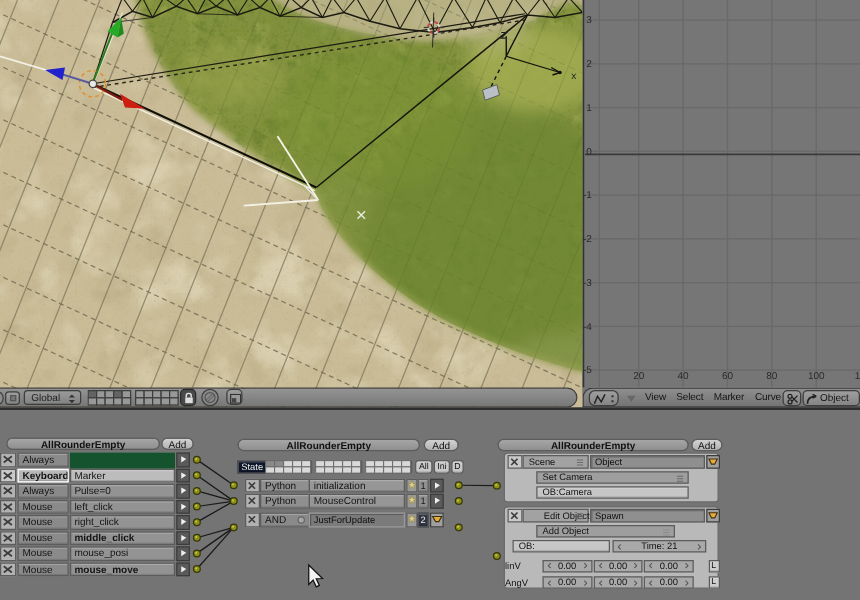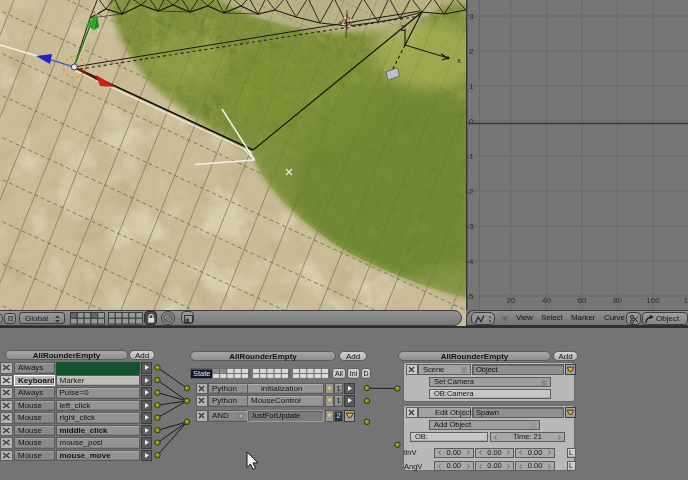--- a/index.html
+++ b/index.html
@@ -480,21 +480,21 @@
     </svg>
     <div style="position:absolute;left:332px;top:367.5px;width:14px;height:11.5px;background:#c9c9c9;border:1px solid #5c5c5c;box-shadow:inset 0 1px 0 rgba(255,255,255,0.22),inset 0 -1px 0 rgba(0,0,0,0.12);box-sizing:border-box;font-size:7px;color:#111;line-height:9.5px;text-align:center;font-weight:normal;border-radius:3px;white-space:nowrap;overflow:hidden">All</div>
     <div style="position:absolute;left:347px;top:367.5px;width:13px;height:11.5px;background:#c9c9c9;border:1px solid #5c5c5c;box-shadow:inset 0 1px 0 rgba(255,255,255,0.22),inset 0 -1px 0 rgba(0,0,0,0.12);box-sizing:border-box;font-size:7px;color:#111;line-height:9.5px;text-align:center;font-weight:normal;border-radius:3px;white-space:nowrap;overflow:hidden">Ini</div>
     <div style="position:absolute;left:361px;top:367.5px;width:10px;height:11.5px;background:#c9c9c9;border:1px solid #5c5c5c;box-shadow:inset 0 1px 0 rgba(255,255,255,0.22),inset 0 -1px 0 rgba(0,0,0,0.12);box-sizing:border-box;font-size:7px;color:#111;line-height:9.5px;text-align:center;font-weight:normal;border-radius:3px;white-space:nowrap;overflow:hidden">D</div>
     <div style="position:absolute;left:196px;top:382.5px;width:11.5px;height:11.5px;background:#b2b2b2;border:1px solid #5c5c5c;box-sizing:border-box">
       <svg width="9.5" height="9.5">
         <path d="M2,2 L7.0,7.0 M7.0,2 L2,7.0" stroke="#3c3c3c" stroke-width="1.4"></path>
       </svg>
     </div>
     <div style="position:absolute;left:208px;top:382.5px;width:39.5px;height:11.5px;background:#8f8f8f;border:1px solid #5c5c5c;box-shadow:inset 0 1px 0 rgba(255,255,255,0.22),inset 0 -1px 0 rgba(0,0,0,0.12);box-sizing:border-box;font-size:8px;color:#131313;line-height:9.5px;padding-left:3px;font-weight:normal;white-space:nowrap;overflow:hidden">Python</div>
-    <div style="position:absolute;left:247px;top:382.5px;width:77px;height:11.5px;background:#969696;border:1px solid #5c5c5c;box-shadow:inset 0 1px 0 rgba(255,255,255,0.22),inset 0 -1px 0 rgba(0,0,0,0.12);box-sizing:border-box;font-size:8px;color:#131313;line-height:9.5px;padding-left:13px;font-weight:normal;white-space:nowrap;overflow:hidden">initialization</div>
+    <div style="position:absolute;left:247px;top:382.5px;width:77px;height:11.5px;background:#969696;border:1px solid #5c5c5c;box-shadow:inset 0 1px 0 rgba(255,255,255,0.22),inset 0 -1px 0 rgba(0,0,0,0.12);box-sizing:border-box;font-size:8px;color:#131313;line-height:9.5px;padding-left:3px;font-weight:normal;white-space:nowrap;overflow:hidden">initialization</div>
     <div style="position:absolute;left:324.5px;top:382.5px;width:9px;height:11.5px;background:#9a9a9a;border:1px solid #5c5c5c;box-sizing:border-box">
       <svg width="7" height="9">
         <path d="M3.5,0.5 L4.4,2.8 L6.8,2.9 L4.9,4.4 L5.6,6.8 L3.5,5.4 L1.4,6.8 L2.1,4.4 L0.2,2.9 L2.6,2.8 Z" fill="#dccf92" stroke="#97873c" stroke-width="0.5"></path>
       </svg>
     </div>
     <div style="position:absolute;left:334px;top:382.5px;width:9px;height:11.5px;background:#8f8f8f;border:1px solid #5c5c5c;box-shadow:inset 0 1px 0 rgba(255,255,255,0.22),inset 0 -1px 0 rgba(0,0,0,0.12);box-sizing:border-box;font-size:7.5px;color:#1a1a1a;line-height:9.5px;text-align:center;font-weight:normal;white-space:nowrap;overflow:hidden">1</div>
     <div style="position:absolute;left:343.5px;top:382.5px;width:11.5px;height:11.5px;background:#5a5a5a;border:1px solid #3c3c3c;box-sizing:border-box">
       <svg width="9.5" height="9.5">
         <path d="M3,2 L3,7.0 L7.0,4.25 Z" fill="#f0f0f0"></path>
       </svg>

